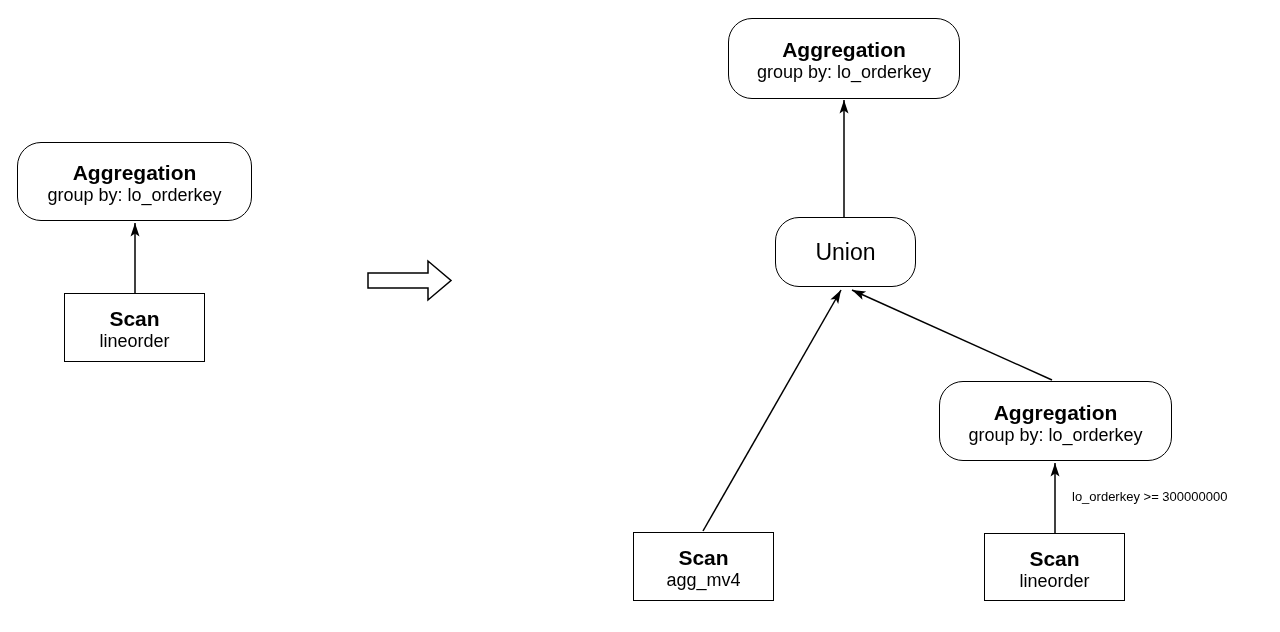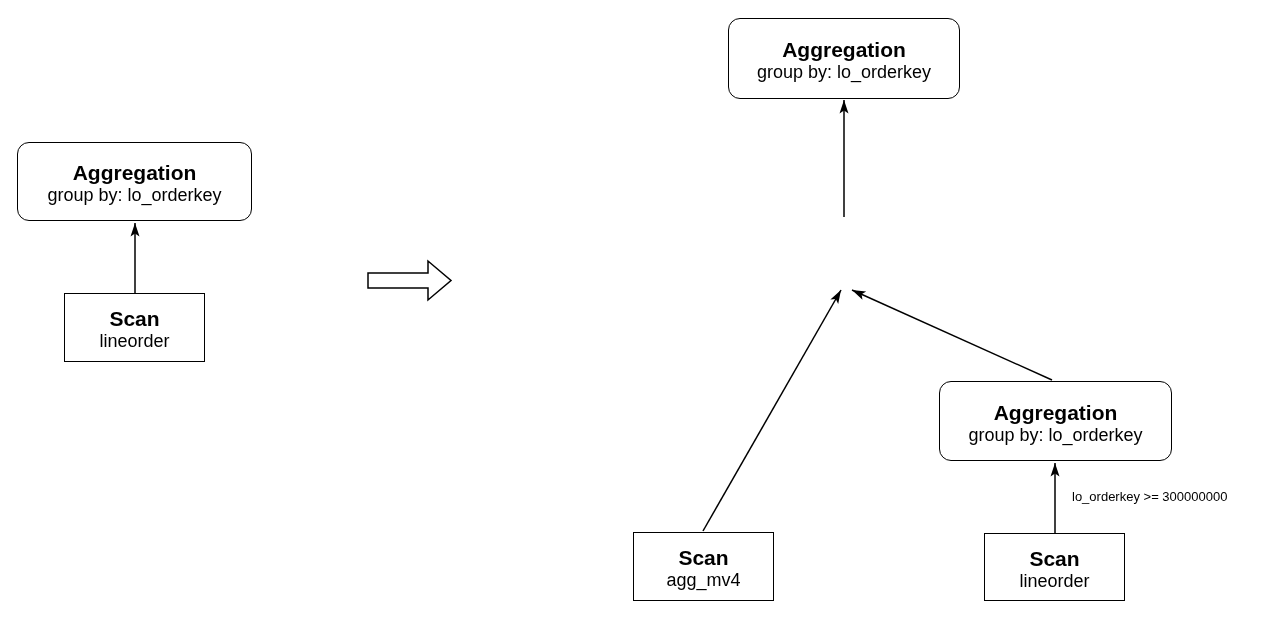--- a/index.html
+++ b/index.html
@@ -43,21 +43,21 @@
     border: 1.5px solid var(--stroke, #000000);
     background: var(--fill, #ffffff);
     display: flex;
     flex-direction: column;
     align-items: center;
     justify-content: center;
     text-align: center;
     gap: 2px;
   }
   .node.rounded {
-    border-radius: 12px;
+    border-radius: 24px;
   }
   .node-title {
     font-size: 21px;
     line-height: 25px;
     font-weight: bold;
     white-space: nowrap;
   }
   .union-title {
     font-size: 23px;
     line-height: 27px;
@@ -110,20 +110,23 @@
   <div class="node" style="left:64px; top:293px; width:141px; height:69px;">
     <div class="node-title">Scan</div>
     <div class="node-subtitle">lineorder</div>
   </div>
 
   <div class="node rounded" style="left:728px; top:18px; width:232px; height:81px;">
     <div class="node-title">Aggregation</div>
     <div class="node-subtitle">group by: lo_orderkey</div>
   </div>
 
+  <div class="node rounded" style="left:775px; top:217px; width:141px; height:70px;">
+    <div class="union-title">Union</div>
+  </div>
 
   <div class="node" style="left:633px; top:532px; width:141px; height:69px;">
     <div class="node-title">Scan</div>
     <div class="node-subtitle">agg_mv4</div>
   </div>
 
   <div class="node rounded" style="left:939px; top:381px; width:233px; height:80px;">
     <div class="node-title">Aggregation</div>
     <div class="node-subtitle">group by: lo_orderkey</div>
   </div>

